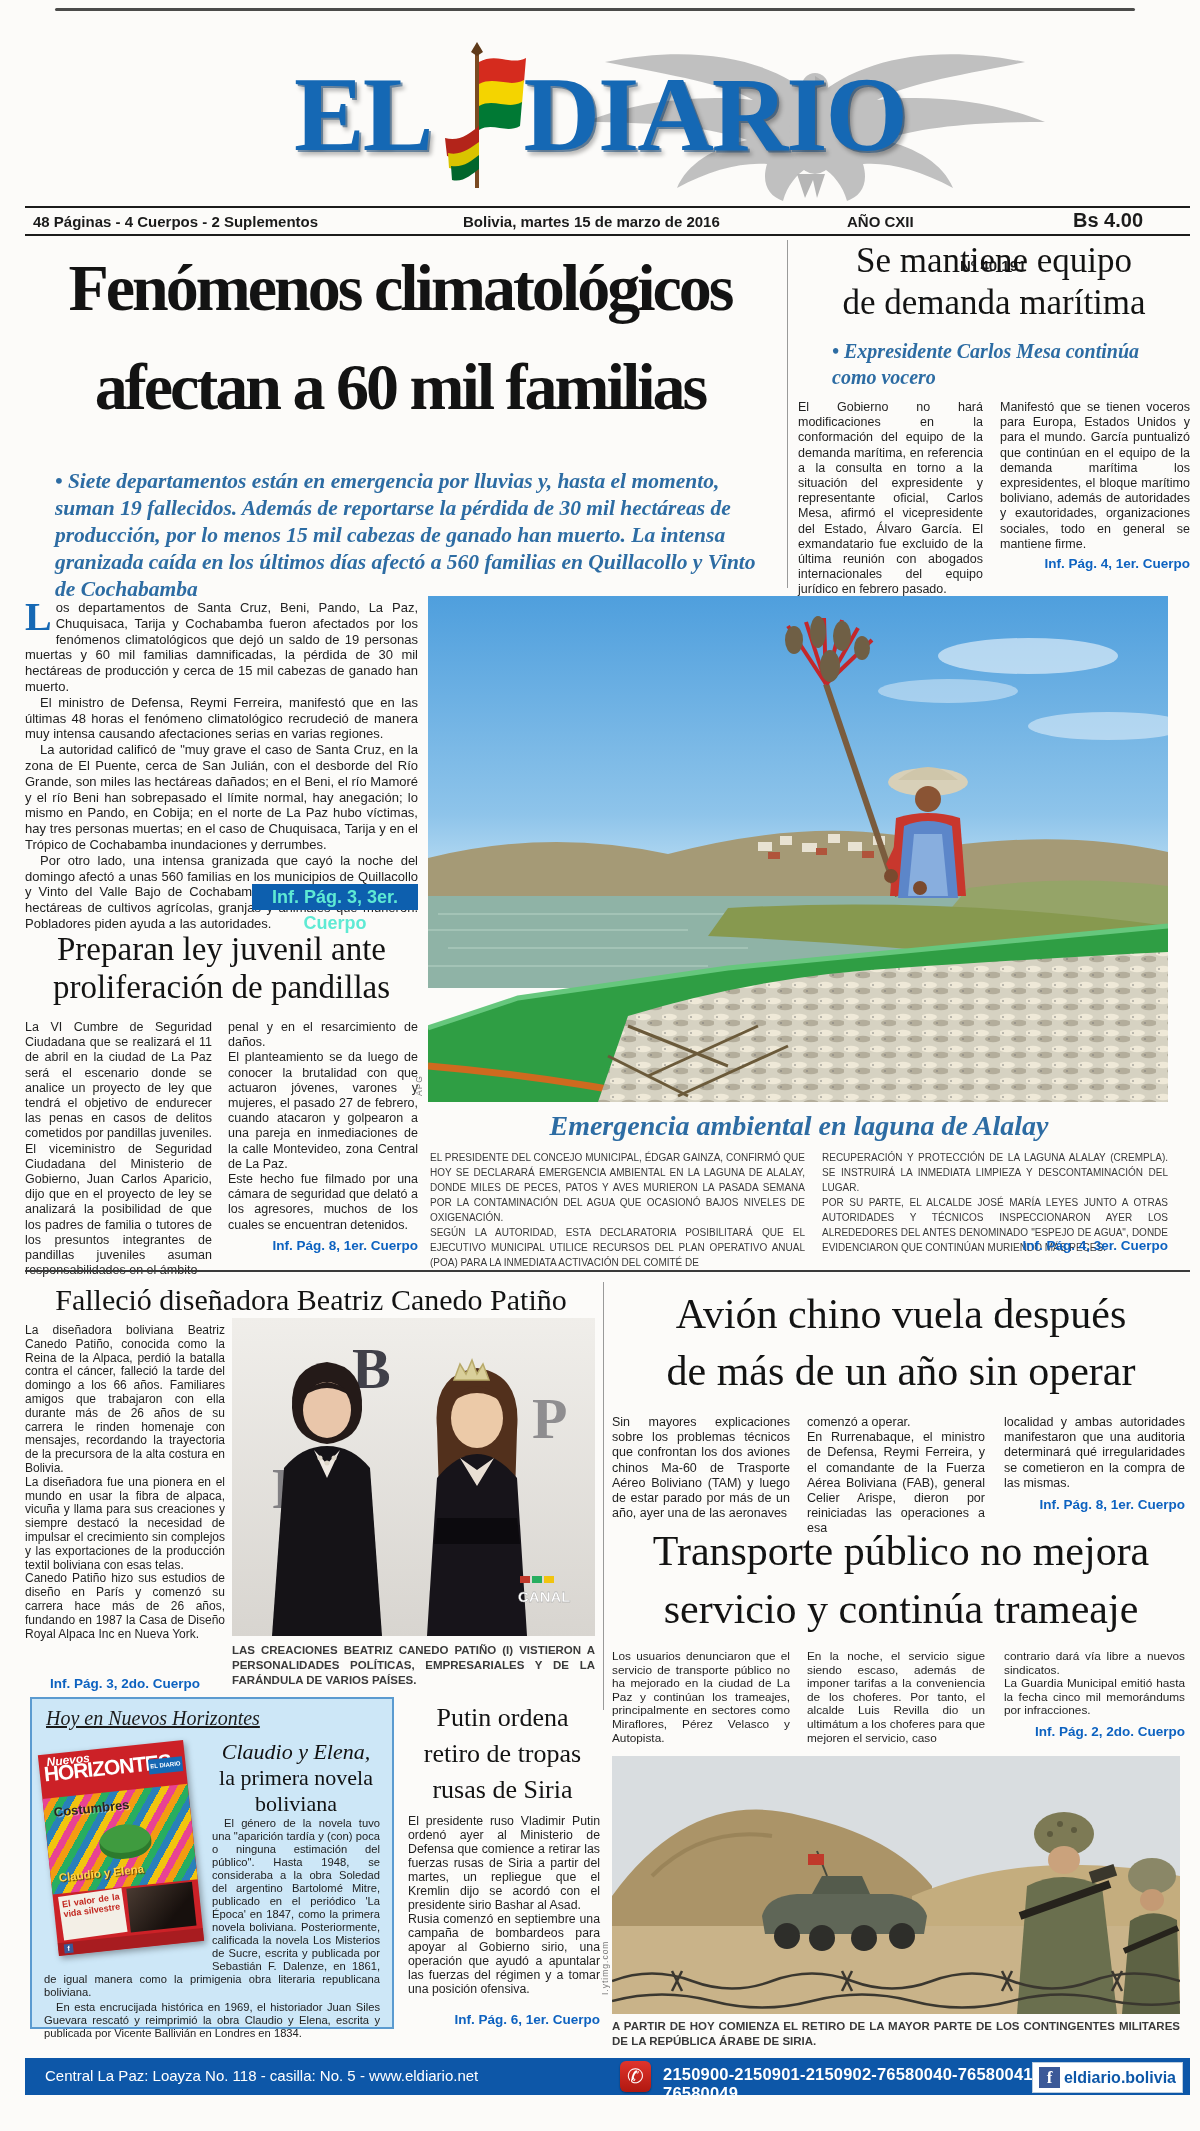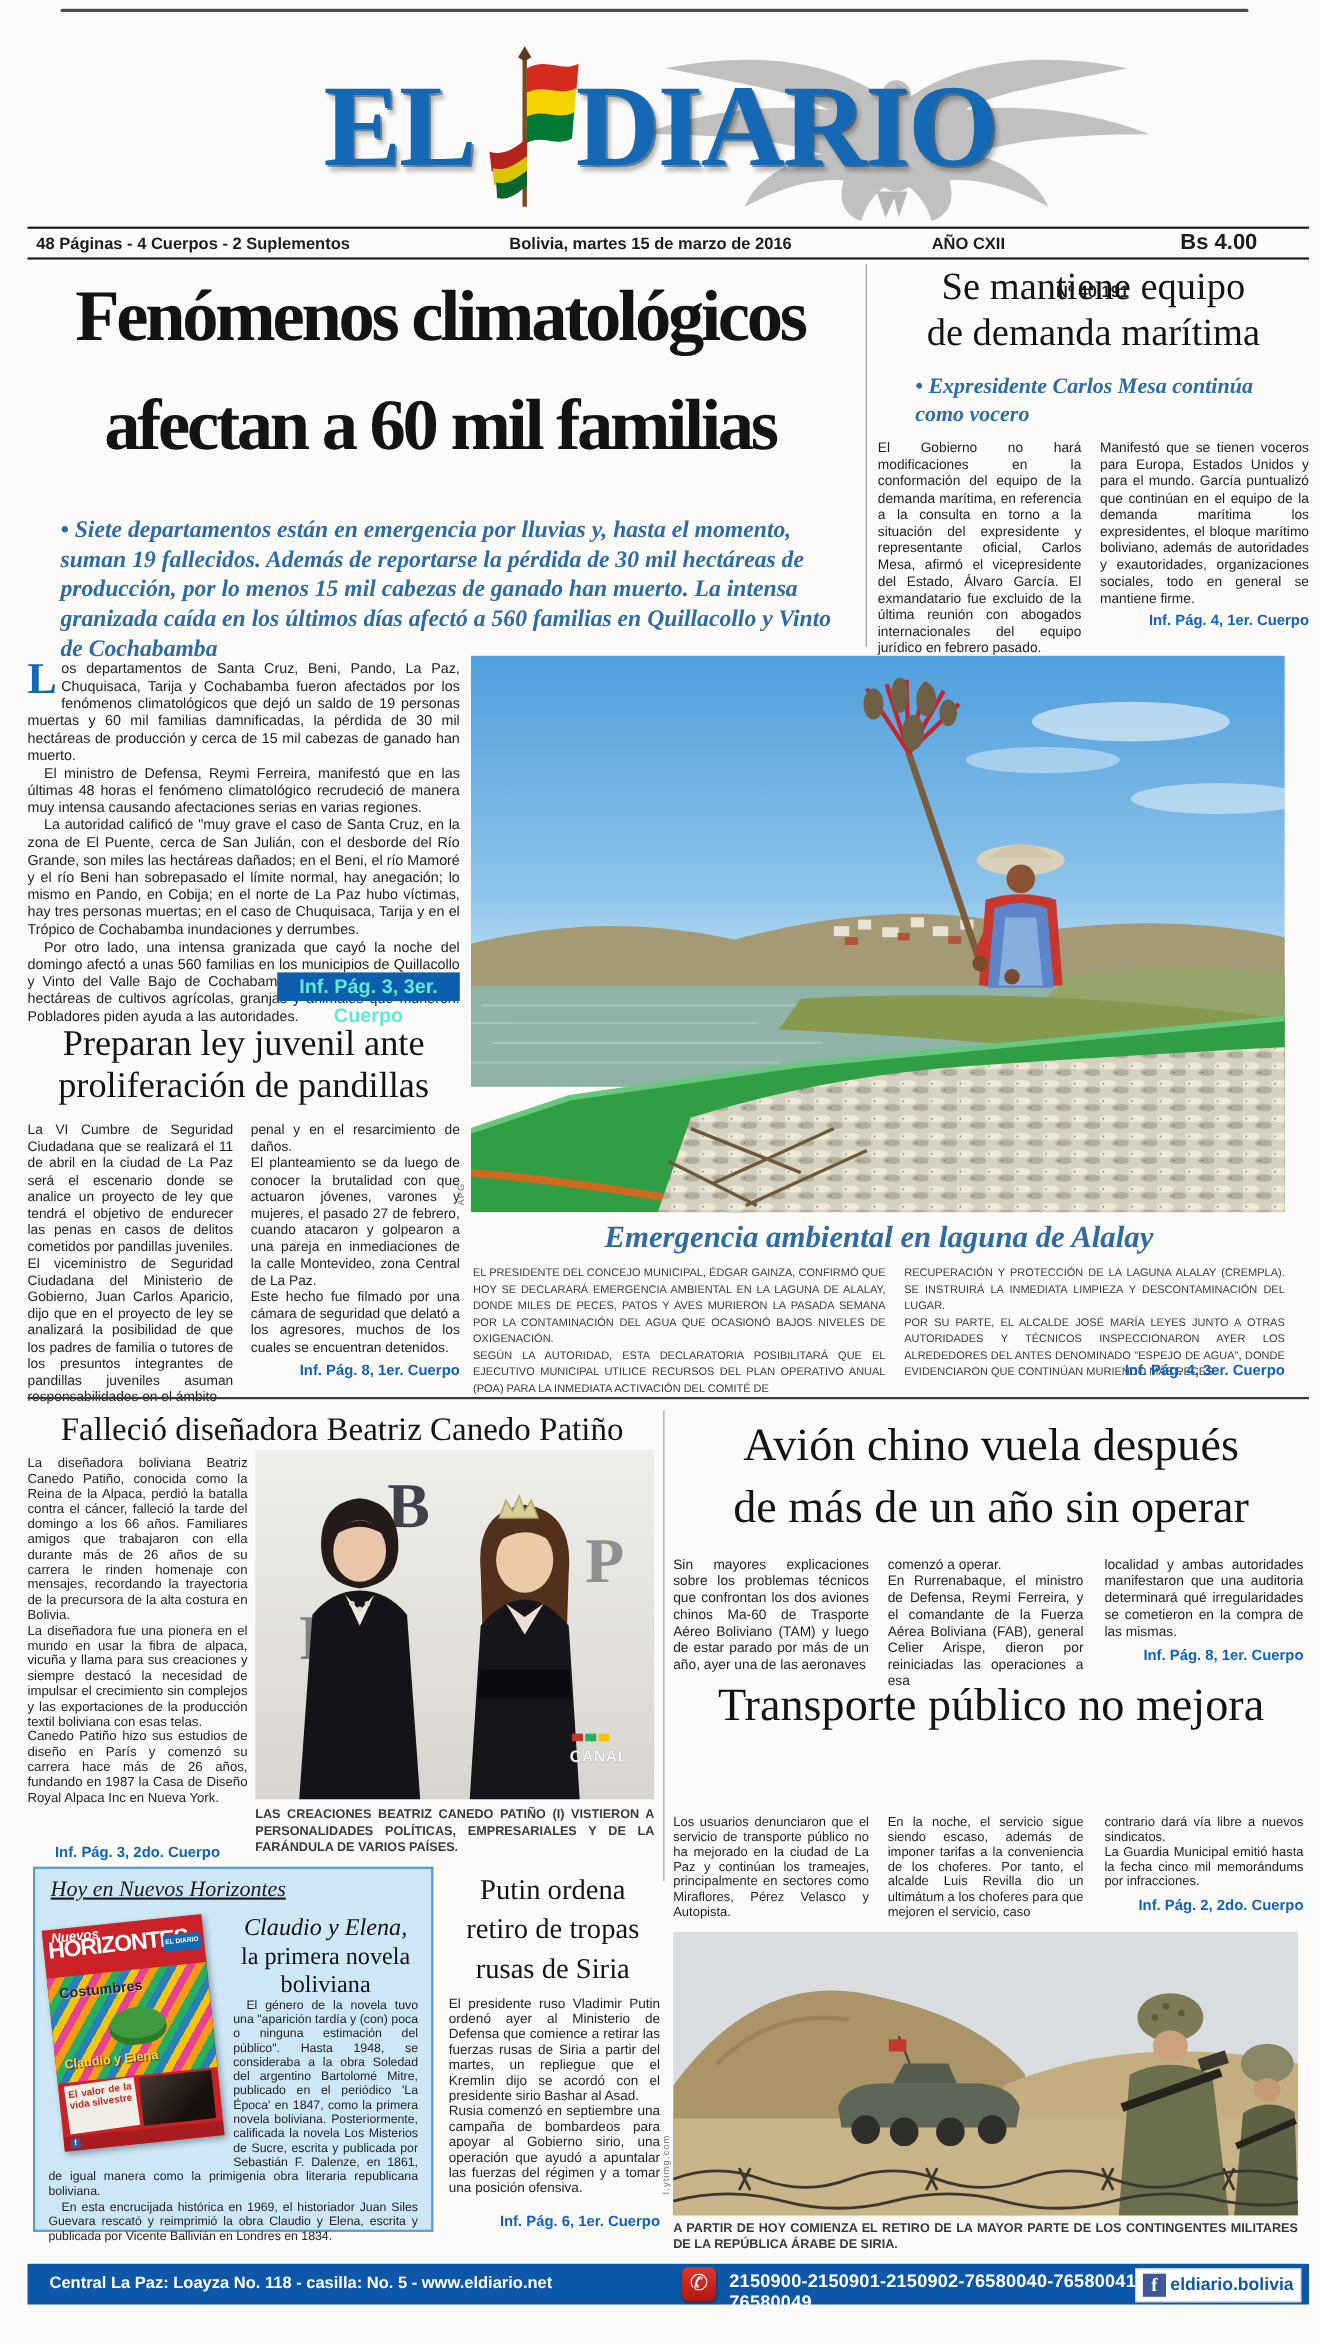--- a/index.html
+++ b/index.html
@@ -54,21 +54,21 @@
   .cover .wpanel{position:absolute;left:6px;top:142px;width:64px;height:44px;background:#f3efe6;color:#c2271f;font-weight:bold;
                  font-size:9px;line-height:10px;padding:3px;box-sizing:border-box;transform:rotate(-2deg);}
   .cover .photo{position:absolute;right:6px;top:142px;width:66px;height:44px;background:linear-gradient(135deg,#4a3b32,#17100d 70%);}
   .cover .fstrip{position:absolute;left:0;bottom:0;width:100%;height:13px;background:#a81c20;}
   .cover .fico{position:absolute;left:6px;bottom:2px;width:9px;height:9px;background:#3b5998;color:#fff;font-size:7px;line-height:9px;text-align:center;font-weight:bold;}
   .hbox-h3{font-family:"Liberation Serif",serif;font-size:22px;line-height:26px;text-align:center;color:#111;}
   .hbox-h3 .it{font-style:italic;}
   .hbox-inner p{margin:0 0 2px 0;text-indent:12px;}
   
   .footbar{position:absolute;left:25px;top:2058px;width:1165px;height:37px;background:#0d57a8;}
-  .footbar .addr{position:absolute;left:20px;top:9px;color:#fff;font-weight:bold;font-size:15px;}
+  .footbar .addr{position:absolute;left:20px;top:9px;color:#fff;font-weight:normal;font-size:15px;}
   .phoneico{position:absolute;left:595px;top:3px;width:31px;height:31px;background:linear-gradient(#e0342c,#b01810);border-radius:6px;
             color:#fff;font-size:20px;text-align:center;line-height:30px;box-shadow:0 1px 2px rgba(0,0,0,.4);}
   .footbar .phones{position:absolute;left:638px;top:7px;color:#fff;font-weight:bold;font-size:16.5px;letter-spacing:.2px;}
   .fbbox{position:absolute;right:7px;top:4px;height:29px;background:#fff;border:1px solid #bcd;display:flex;align-items:center;padding:0 6px;}
   .fbf{width:21px;height:21px;background:#3b5998;color:#fff;font-family:"Liberation Serif",serif;font-weight:bold;font-size:17px;
        text-align:center;line-height:21px;margin-right:4px;}
   .fbtxt{color:#0d57a8;font-weight:bold;font-size:16px;}
   .capsmall{font-size:11.5px;line-height:15px;font-weight:bold;color:#3a3a3a;text-align:justify;}
 </style>
 </head>
@@ -300,20 +300,21 @@
     <div>de más de un año sin operar</div>
   </div>
   <div class="abs bodycol" style="left:612px;top:1415px;width:178px;">Sin mayores explicaciones sobre los problemas técnicos que confrontan los dos aviones chinos Ma-60 de Trasporte Aéreo Boliviano (TAM) y luego de estar parado por más de un año, ayer una de las aeronaves</div>
   <div class="abs bodycol" style="left:1004px;top:1415px;width:181px;">localidad y ambas autoridades manifestaron que una auditoria determinará qué irregularidades se cometieron en la compra de las mismas.</div>
   <div class="abs bodycol" style="left:807px;top:1415px;width:178px;">comenzó a operar.
 En Rurrenabaque, el ministro de Defensa, Reymi Ferreira, y el comandante de la Fuerza Aérea Boliviana (FAB), general Celier Arispe, dieron por reiniciadas las operaciones a esa</div>
   <div class="abs inf" style="left:1004px;top:1497px;width:181px;">Inf. Pág. 8, 1er. Cuerpo</div>
 
   <div class="abs h-serif" style="left:612px;top:1522px;width:578px;font-size:42px;line-height:58px;">
     <div>Transporte público no mejora</div>
+    <div>servicio y continúa trameaje</div>
   </div>
   <div class="abs bodycol" style="left:612px;top:1650px;width:178px;font-size:11.8px;line-height:13.6px;">Los usuarios denunciaron que el servicio de transporte público no ha mejorado en la ciudad de La Paz y continúan los trameajes, principalmente en sectores como Miraflores, Pérez Velasco y Autopista.</div>
   <div class="abs bodycol" style="left:807px;top:1650px;width:178px;font-size:11.8px;line-height:13.6px;">En la noche, el servicio sigue siendo escaso, además de imponer tarifas a la conveniencia de los choferes. Por tanto, el alcalde Luis Revilla dio un ultimátum a los choferes para que mejoren el servicio, caso</div>
   <div class="abs bodycol" style="left:1004px;top:1650px;width:181px;font-size:11.8px;line-height:13.6px;">contrario dará vía libre a nuevos sindicatos.
 La Guardia Municipal emitió hasta la fecha cinco mil memorándums por infracciones.</div>
   <div class="abs inf" style="left:1004px;top:1724px;width:181px;">Inf. Pág. 2, 2do. Cuerpo</div>
 
   <div class="bluebox">
     <div class="bluebox-title">Hoy en Nuevos Horizontes</div>
     <div class="hbox-inner">

